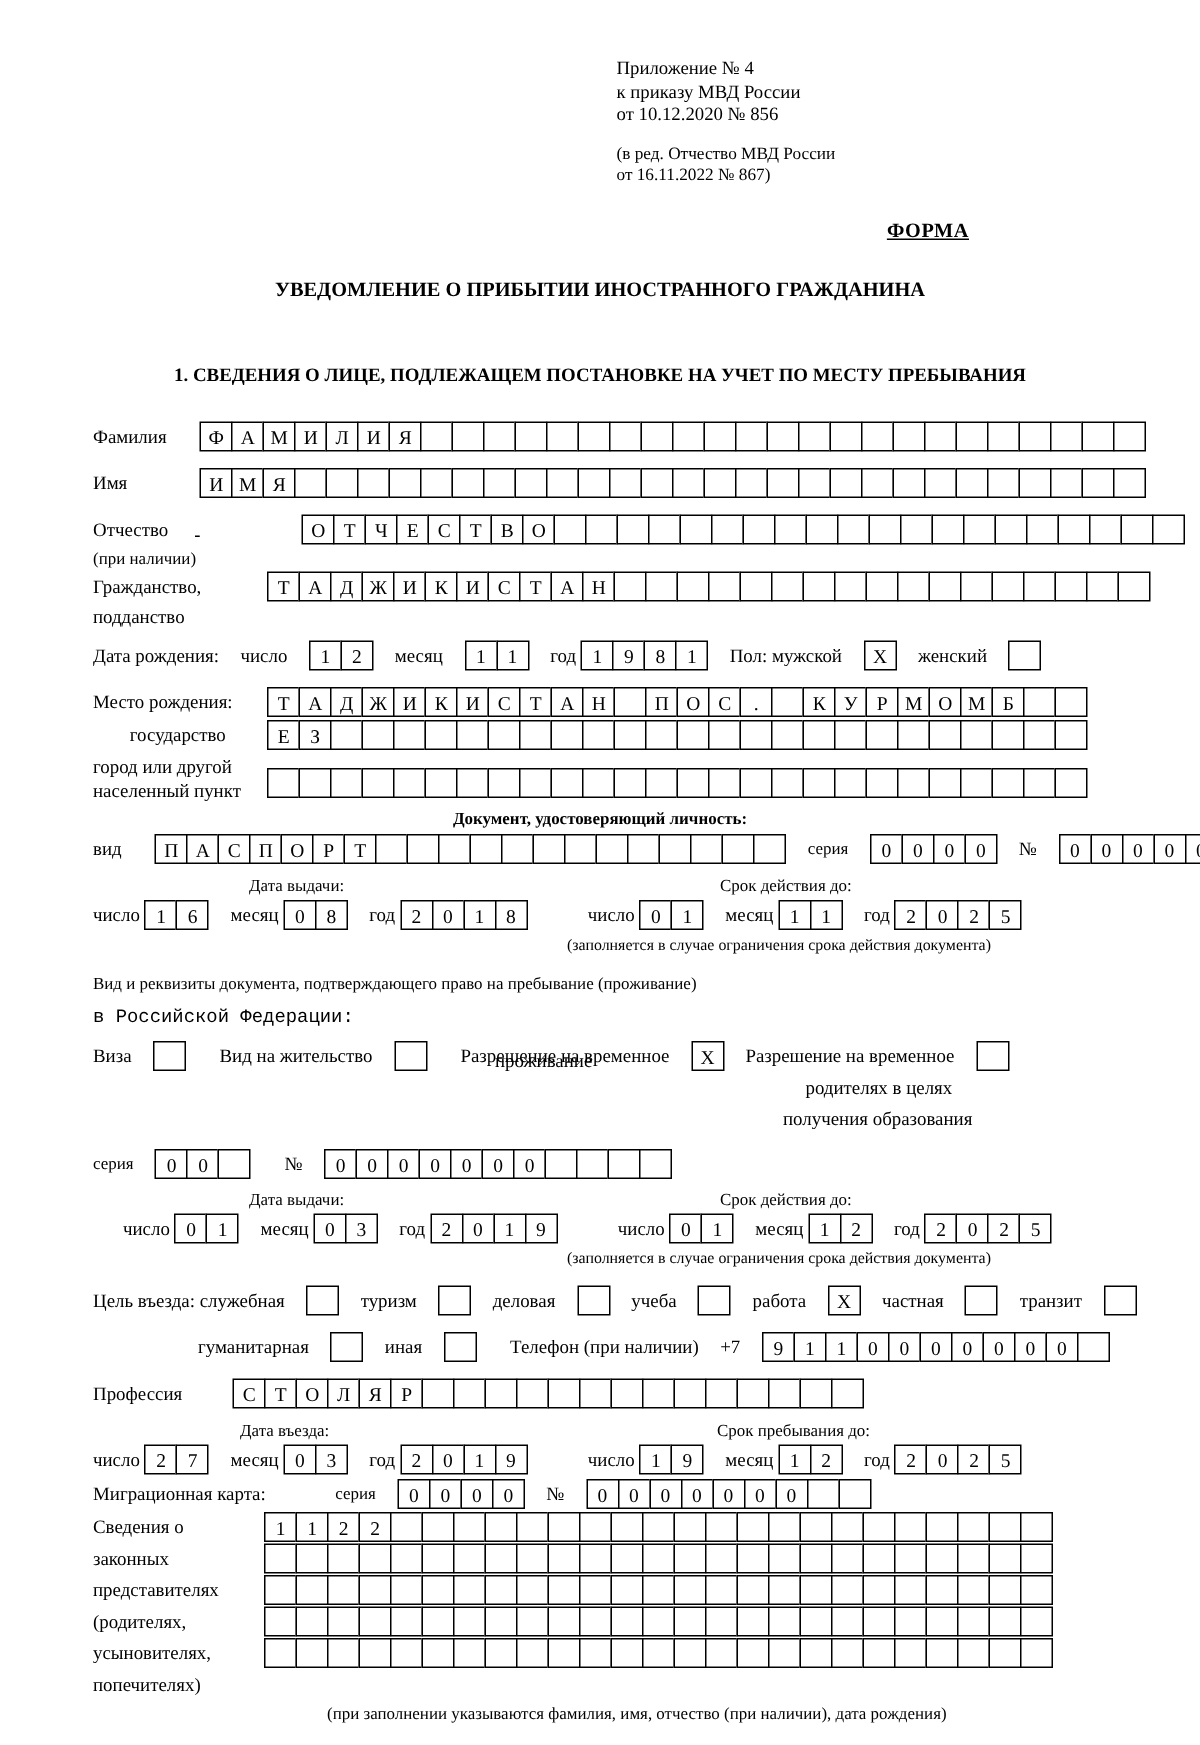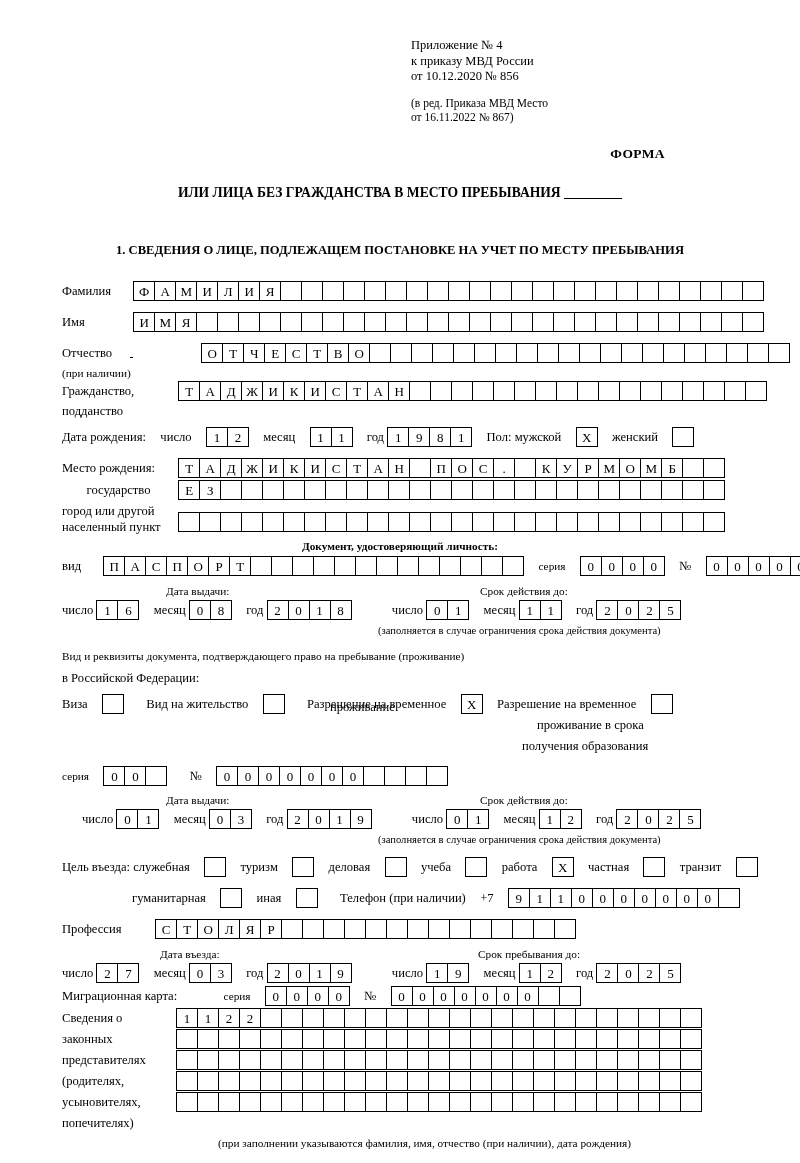--- a/index.html
+++ b/index.html
@@ -32,24 +32,25 @@
     text-align: left;
   }
   .hdr .sub {
     margin-top: 11px;
     font-size: 11.5px;
     line-height: 14px;
   }
   .forma {
     position: absolute;
     top: 146px;
-    right: 51px;
+    right: 70px;
     font-weight: bold;
     font-size: 13.5px;
     letter-spacing: .4px;
+    text-decoration: underline;
   }
   .title {
     position: absolute;
     top: 183px;
     left: 0;
     width: 800px;
     text-align: center;
     font-weight: bold;
     font-size: 13.6px;
     line-height: 19px;
@@ -117,27 +118,27 @@
 </style>
 </head>
 <body>
 
 <div class="page">
 
   <div class="hdr">
     <div>Приложение № 4</div>
     <div>к приказу МВД России</div>
     <div>от 10.12.2020 № 856</div>
-    <div class="sub">(в ред. Приказа МВД Место</div>
+    <div class="sub">(в ред. Отчество МВД России</div>
     <div class="sub" style="margin-top:0">от 16.11.2022 № 867)</div>
   </div>
   <div class="forma">ФОРМА</div>
 
   <div class="title">
-    <div><span>ИЛИ ЛИЦА БЕЗ ГРАЖДАНСТВА В МЕСТО ПРЕБЫВАНИЯ</span> <span class="ul"></span></div>
+    <div>УВЕДОМЛЕНИЕ О ПРИБЫТИИ ИНОСТРАННОГО ГРАЖДАНИНА</div>
   </div>
 
   <div class="section1">1. СВЕДЕНИЯ О ЛИЦЕ, ПОДЛЕЖАЩЕМ ПОСТАНОВКЕ НА УЧЕТ ПО МЕСТУ ПРЕБЫВАНИЯ</div>
 
   <div class="row" style="top:281px; left:62px;">
     <span class="lbl" style="width:68px;">Фамилия</span>
     <span class="cells" id="cells-surname"><span class="c">Ф</span><span class="c">А</span><span class="c">М</span><span class="c">И</span><span class="c">Л</span><span class="c">И</span><span class="c">Я</span><span class="c"></span><span class="c"></span><span class="c"></span><span class="c"></span><span class="c"></span><span class="c"></span><span class="c"></span><span class="c"></span><span class="c"></span><span class="c"></span><span class="c"></span><span class="c"></span><span class="c"></span><span class="c"></span><span class="c"></span><span class="c"></span><span class="c"></span><span class="c"></span><span class="c"></span><span class="c"></span><span class="c"></span><span class="c"></span><span class="c"></span></span>
   </div>
 
   <div class="row" style="top:312px; left:62px;">
@@ -229,41 +230,41 @@
     <span class="sep"></span>
     <span class="lbl">месяц</span>
     <span class="cells" id="cells-docvalidmonth"><span class="c">1</span><span class="c">1</span></span>
     <span class="sep"></span>
     <span class="lbl">год</span>
     <span class="cells" id="cells-docvalidyear"><span class="c">2</span><span class="c">0</span><span class="c">2</span><span class="c">5</span></span>
   </div>
   <div class="row tiny" style="top:623px; left:378px;">(заполняется в случае ограничения срока действия документа)</div>
 
   <div class="row small" style="top:648px; left:62px;text-align:right;">Вид и реквизиты документа, подтверждающего право на пребывание (проживание)</div>
-  <div class="row" style="top:670px; left:62px;">в Российской Федерации:</div>
+  <div class="row" style="top:670px; left:62px;font-family:Liberation Mono, monospace;">в Российской Федерации:</div>
 
   <div class="row" style="top:694px; left:62px;">
     <span class="lbl">Виза</span>
     <span class="sep"></span>
     <span class="box"></span>
     <span class="sep"></span><span class="sep"></span>
     <span class="lbl">Вид на жительство</span>
     <span class="sep"></span>
     <span class="box"></span>
     <span class="sep"></span><span class="sep"></span>
     <span class="lbl">Разрешение на временное</span>
     <span class="sep"></span>
     <span class="box">Х</span>
     <span class="sep"></span>
     <span class="lbl">Разрешение на временное</span>
     <span class="sep"></span>
     <span class="box"></span>
   </div>
   <div class="row" style="top:699px; left:330px;">проживание</div>
-  <div class="row" style="top:717px; left:537px;">проживание в срока</div>
+  <div class="row" style="top:717px; left:537px;">родителях в целях</div>
   <div class="row" style="top:738px; left:522px;">получения образования</div>
 
   <div class="row" style="top:766px; left:62px;">
     <span class="lbl small">серия</span>
     <span class="sep"></span>
     <span class="cells" id="cells-permitseries"><span class="c">0</span><span class="c">0</span><span class="c"></span></span>
     <span class="sep"></span><span class="sep"></span>
     <span class="lbl">№</span>
     <span class="sep"></span>
     <span class="cells" id="cells-permitnumber"><span class="c">0</span><span class="c">0</span><span class="c">0</span><span class="c">0</span><span class="c">0</span><span class="c">0</span><span class="c">0</span><span class="c"></span><span class="c"></span><span class="c"></span><span class="c"></span></span>

